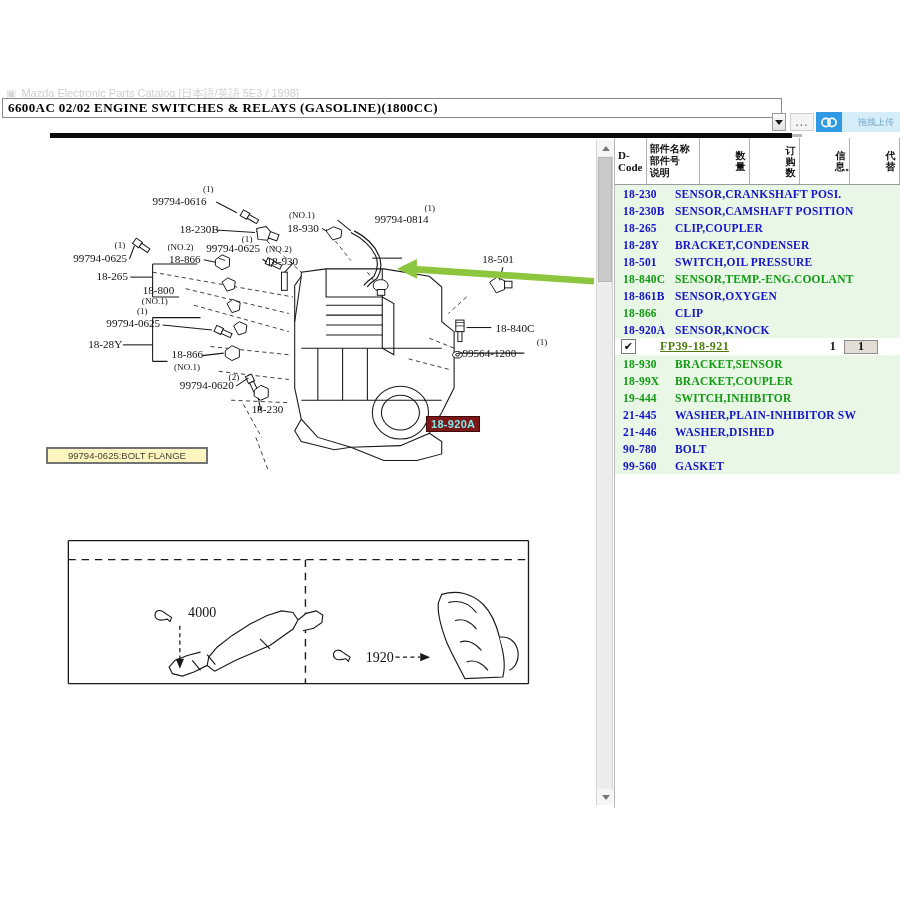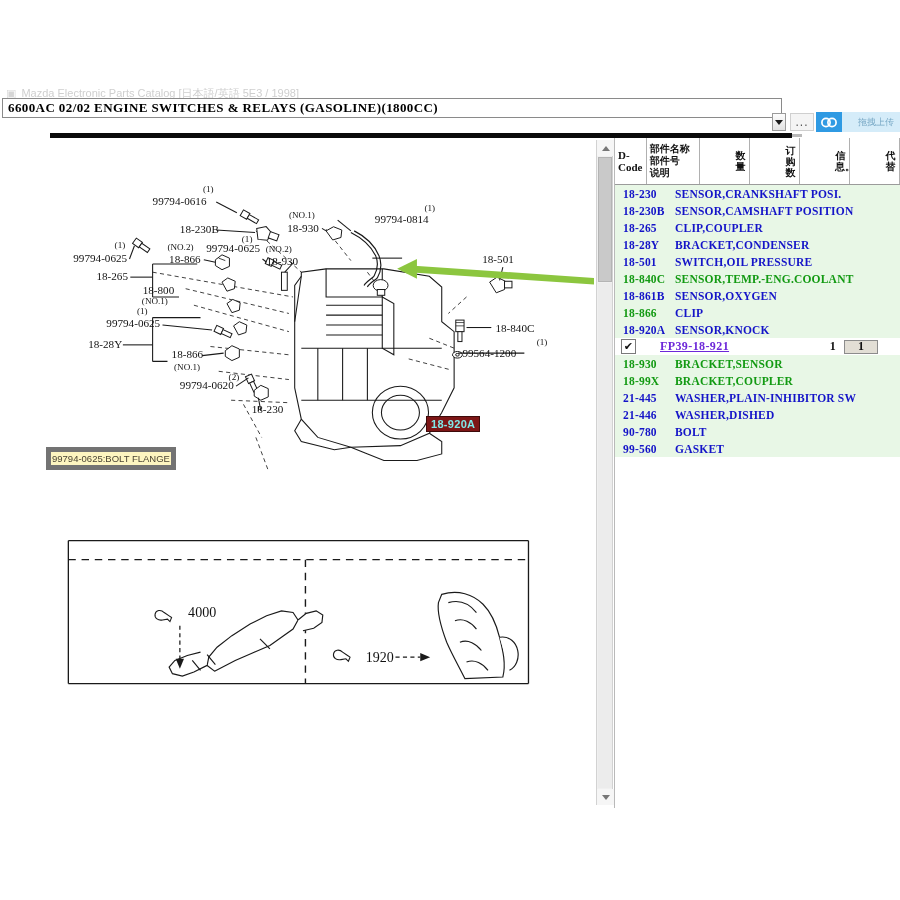--- a/index.html
+++ b/index.html
@@ -131,44 +131,44 @@
 
   
   .trow.sel{background:#ffffff;}
   .chk{
     width:13px;height:13px;border:1px solid #7a7a7a;background:#fff;margin-left:6px;
     display:flex;align-items:center;justify-content:center;
     font-size:11px;color:#111;line-height:11px;font-family:"DejaVu Sans",sans-serif;
   }
   .sel-part{
     margin-left:24px;font-family:"Liberation Serif",serif;font-weight:bold;font-size:12px;
-    color:#6d28d9;text-decoration:underline;white-space:nowrap;letter-spacing:.4px;
+    color:#4d7c0f;text-decoration:underline;white-space:nowrap;letter-spacing:.4px;
   }
   .sel-qty{
     position:absolute;right:64px;font-family:"Liberation Serif",serif;
     font-weight:bold;font-size:12px;color:#111;
   }
   .sel-ord{
     position:absolute;right:22px;width:34px;height:14px;background:#e2ded5;
     border:1px solid #8c8c8c;box-sizing:border-box;
     display:flex;align-items:center;justify-content:center;
     font-family:"Liberation Serif",serif;font-weight:bold;font-size:12px;color:#111;
   }
 
   
   .dsvg{position:absolute;left:0;top:0;}
   .lbl{font-family:"Liberation Serif",serif;font-size:13.5px;fill:#111;letter-spacing:0px;}
   .lbl-sm{font-family:"Liberation Serif",serif;font-size:11px;fill:#111;}
   .lbl-big{font-family:"Liberation Serif",serif;font-size:17px;fill:#111;}
 
   .tooltip{
     position:absolute;left:44px;top:307px;
-    background:#fdf5c0;border:5px solid #737373;
+    background:#fdf5c0;border:2px solid #737373;
     font-family:"Liberation Sans",sans-serif;font-size:9.5px;color:#4a4433;
-    padding:1px 1px;white-space:nowrap;box-sizing:border-box;text-align:center;
+    padding:1px 20px;white-space:nowrap;box-sizing:border-box;text-align:center;
   }
   .callout{
     position:absolute;left:424px;top:276px;
     background:#7d1616;border:1px solid #3d0a0a;
     font-family:"Liberation Sans",sans-serif;font-weight:bold;font-size:11px;
     color:#7fe9e9;padding:1px 4px;white-space:nowrap;letter-spacing:.3px;
   }
 </style>
 </head>
 <body>
@@ -525,20 +525,24 @@
         </div>
         <div class="trow green">
           <div class="tc-code c-green">18-930</div>
           <div class="tc-desc c-green">BRACKET,SENSOR</div>
         </div>
         <div class="trow green">
           <div class="tc-code c-green">18-99X</div>
           <div class="tc-desc c-green">BRACKET,COUPLER</div>
         </div>
         <div class="trow green">
+          <div class="tc-code c-green">19-444</div>
+          <div class="tc-desc c-green">SWITCH,INHIBITOR</div>
+        </div>
+        <div class="trow green">
           <div class="tc-code c-blue">21-445</div>
           <div class="tc-desc c-blue">WASHER,PLAIN-INHIBITOR SW</div>
         </div>
         <div class="trow green">
           <div class="tc-code c-blue">21-446</div>
           <div class="tc-desc c-blue">WASHER,DISHED</div>
         </div>
         <div class="trow green">
           <div class="tc-code c-blue">90-780</div>
           <div class="tc-desc c-blue">BOLT</div>

